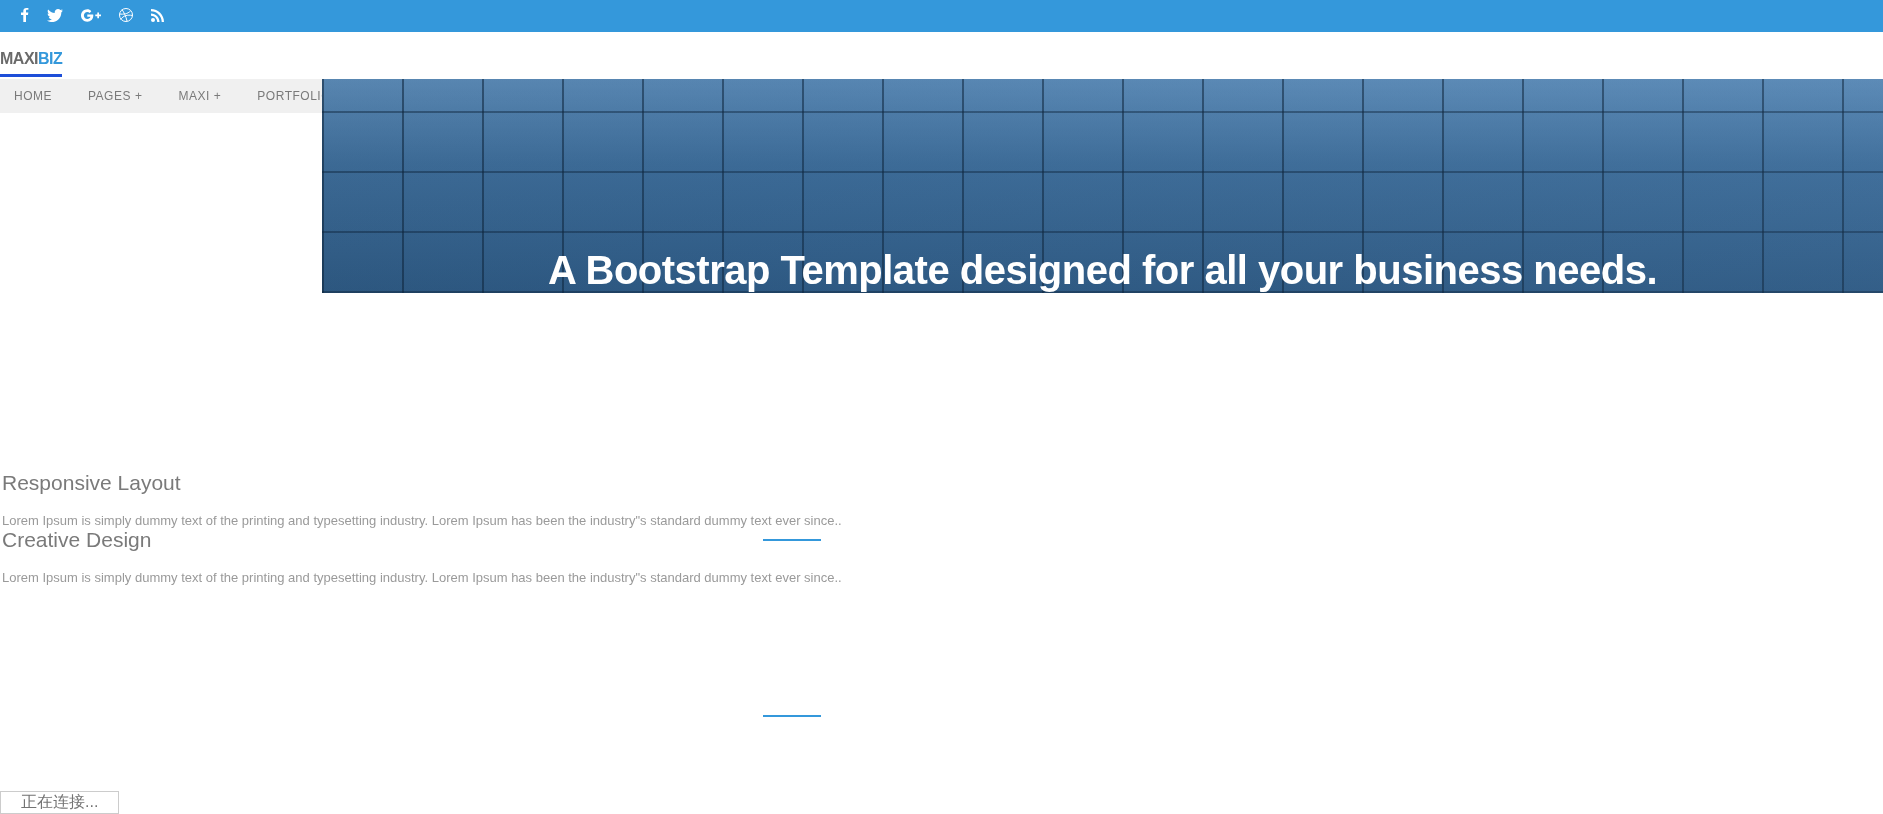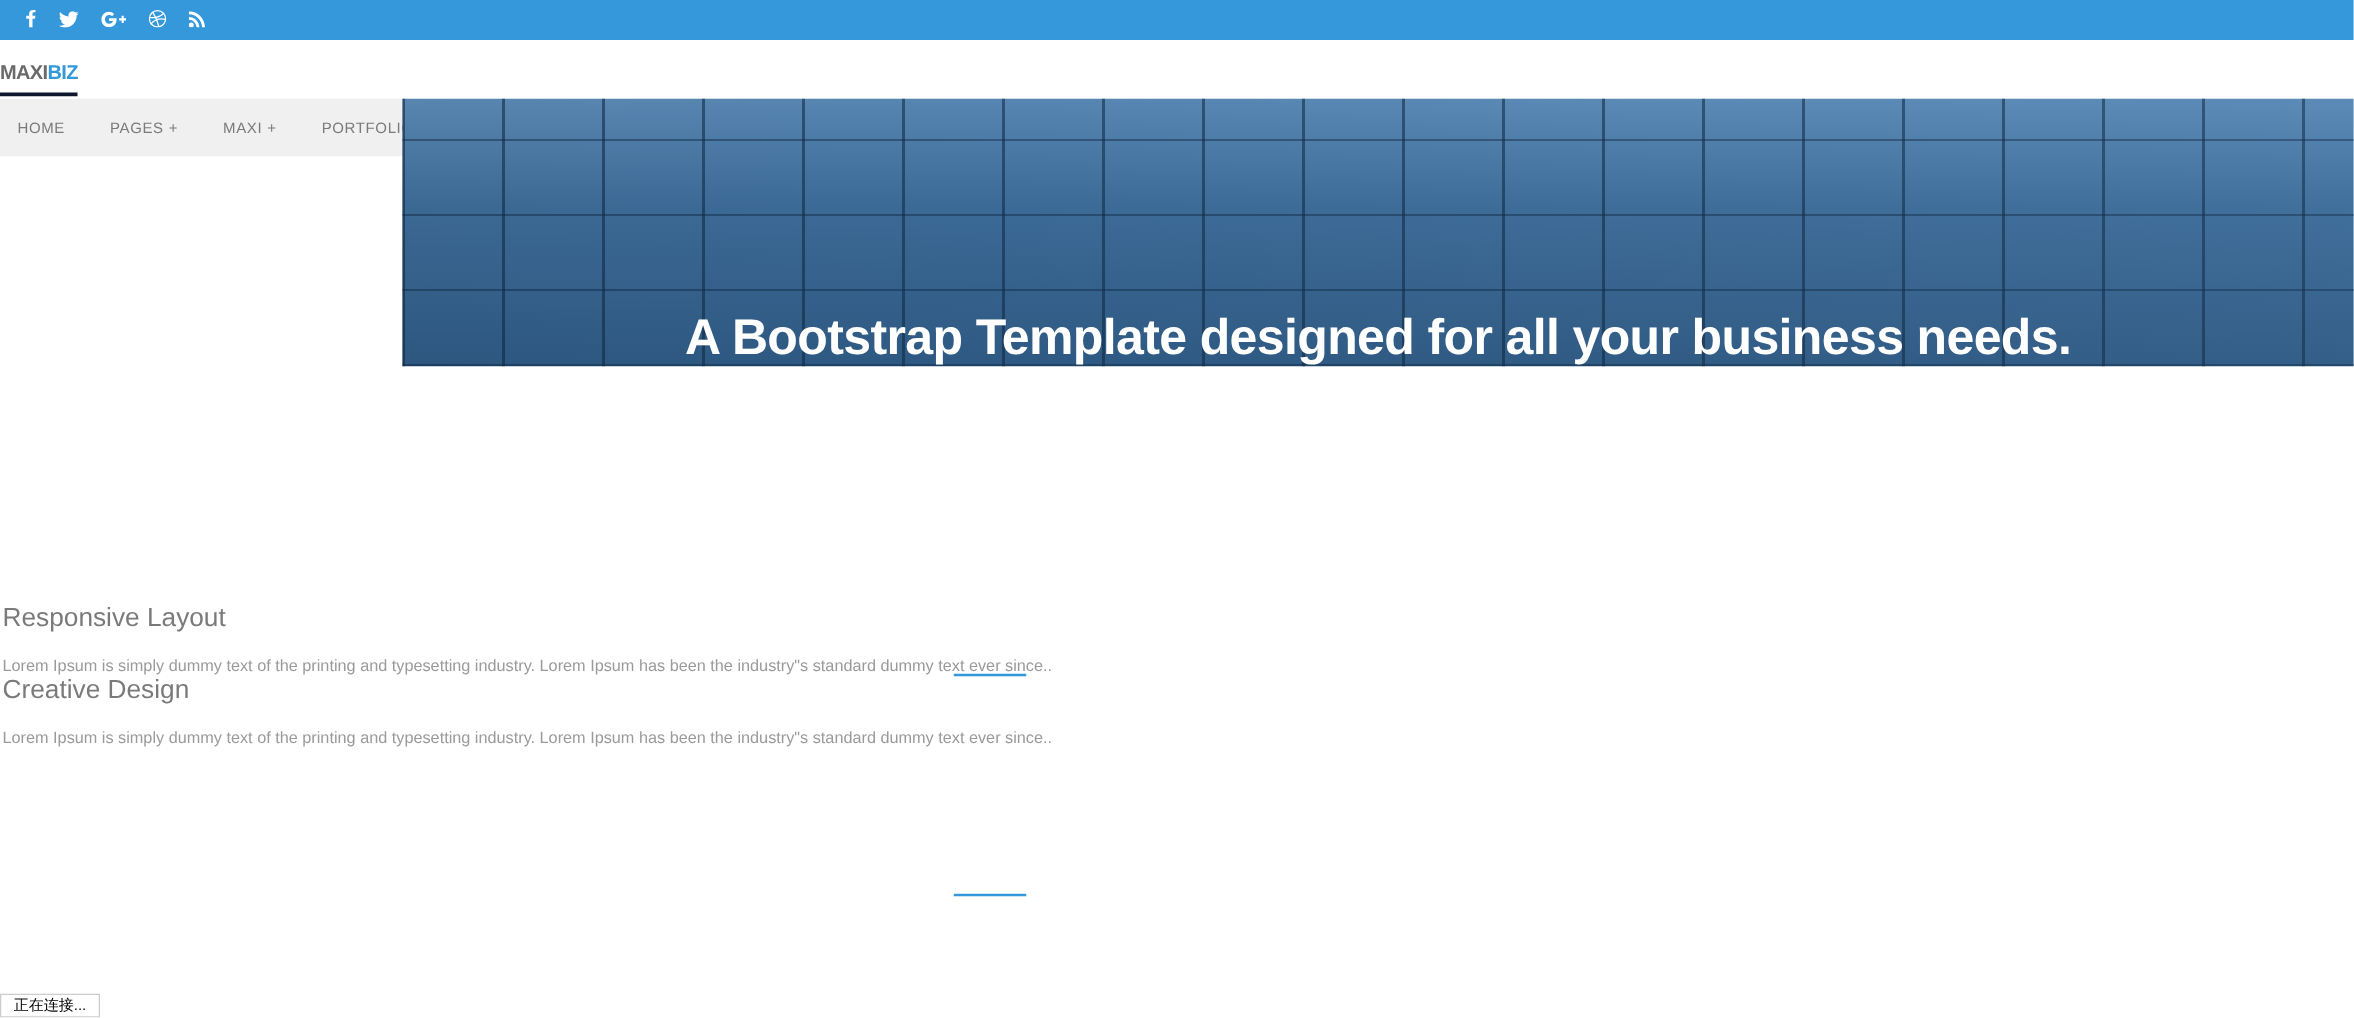--- a/index.html
+++ b/index.html
@@ -1,23 +1,23 @@
 <!DOCTYPE html>
 <html><head>
 <meta charset="utf-8">
 <style>
   *{margin:0;padding:0;box-sizing:border-box;}
   body{font-family:Arial,Helvetica,sans-serif;color:#333;background:#fff;width:1883px;}
   .topbar{background:#3498db;height:32px;display:flex;align-items:center;padding:0 20px;gap:18px;}
   .topbar .icon{color:#fff;font-size:14px;line-height:1;}
   .logo-row{padding:18px 0 0 0;border-bottom:2px solid transparent;}
-  .logo{font-family:'Arial Black',Arial,sans-serif;font-weight:900;letter-spacing:-0.5px;padding-bottom:6px;border-bottom:3px solid #0f172a;display:inline-block;}
+  .logo{font-family:'Arial Black',Arial,sans-serif;font-weight:900;letter-spacing:-0.5px;padding-bottom:6px;border-bottom:3px solid #1d4ed8;display:inline-block;}
   .logo .l1{color:#6a6a6a;font-size:16px;}
   .logo .l2{color:#3498db;font-size:16px;}
-  .nav{background:#f0f0f0;height:46px;display:flex;align-items:center;padding:0 14px;gap:36px;width:322px;}
+  .nav{background:#f0f0f0;height:34px;display:flex;align-items:center;padding:0 14px;gap:36px;width:322px;}
   .nav-item{color:#7a7a7a;font-size:12px;letter-spacing:0.5px;cursor:pointer;display:flex;align-items:center;gap:4px;}
   .plus{color:#7a7a7a;font-size:12px;}
   .main{position:relative;}
   .hero{
     position:absolute;top:0;left:322px;right:0;height:214px;
     background:
       linear-gradient(115deg,rgba(30,70,110,0.1) 0%,rgba(40,90,140,0.15) 30%,rgba(60,110,160,0.1) 60%,rgba(80,130,180,0.15) 100%),
       repeating-linear-gradient(90deg,rgba(10,30,50,0.55) 0 2px,transparent 2px 80px),
       repeating-linear-gradient(0deg,rgba(10,30,50,0.45) 0 2px,transparent 2px 60px),
       linear-gradient(180deg,#5f8db8 0%,#3f6d98 40%,#2e5880 100%);
@@ -26,21 +26,21 @@
   .hero h1{color:#fff;font-family:'Arial Black',Arial,sans-serif;font-weight:800;font-size:40px;letter-spacing:-0.5px;text-align:center;}
   .hero p{color:#fff;font-size:14px;text-align:center;max-width:1250px;margin-top:24px;line-height:1.5;}
   .section{padding:0 0 0 2px;}
   .feat1{margin-top:358px;}
   .feat2{}
   .feat h3{color:#7a7a7a;font-weight:400;font-size:21px;}
   .feat p{color:#9a9a9a;font-size:13px;margin-top:18px;}
   .accent-line{position:absolute;height:2px;width:58px;background:#3498db;}
   .line1{top:460px;left:763px;}
   .line2{top:636px;left:763px;}
-  .status{position:absolute;left:0;bottom:0;background:#fff;border:1px solid #ccc;font-size:12px;padding:0 10px;color:#000000;}
+  .status{position:absolute;left:0;bottom:0;background:#fff;border:1px solid #ccc;font-size:16px;padding:0 20px;color:#737373;}
   .container{position:relative;height:814px;overflow:hidden;}
 </style>
 </head>
 <body>
 
 <div class="container">
 
   <div class="topbar">
     <span class="icon">
       <svg width="9" height="14" viewBox="0 0 9 14" fill="#fff">

